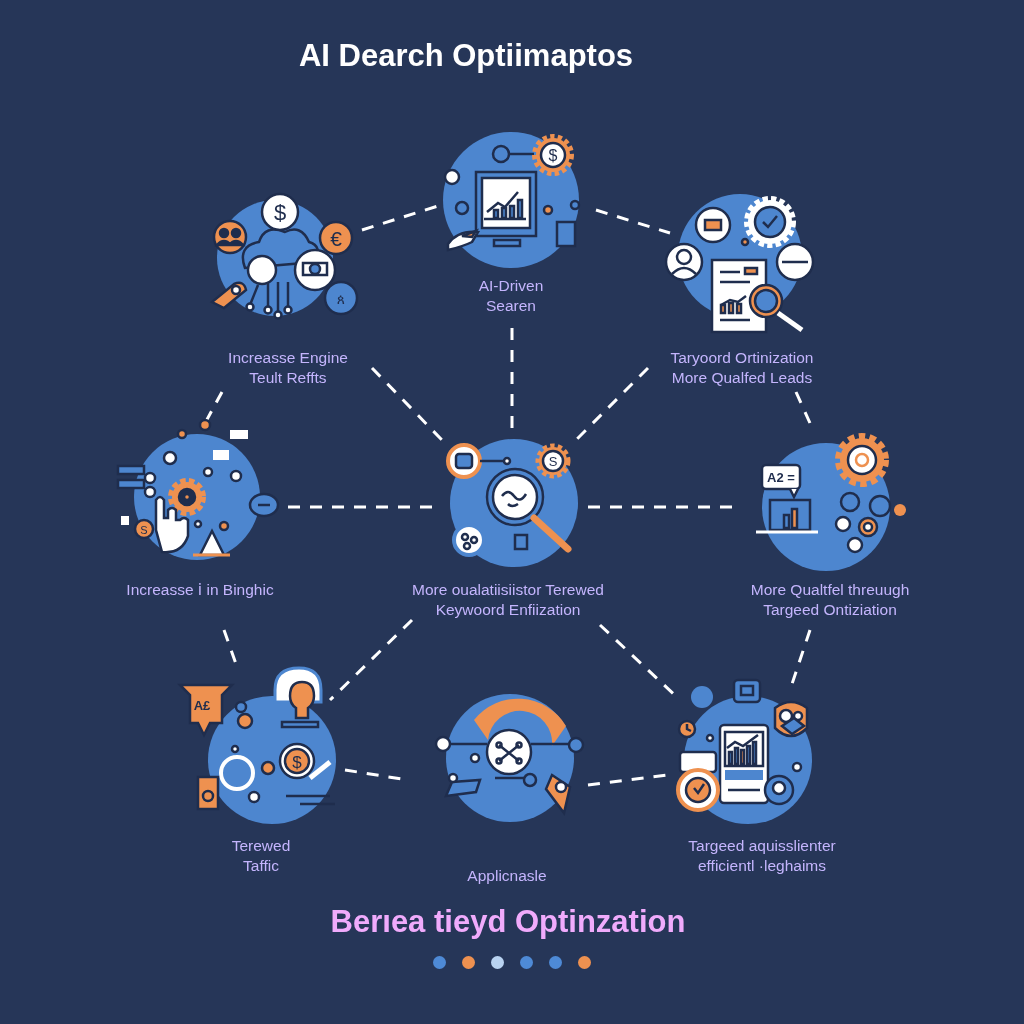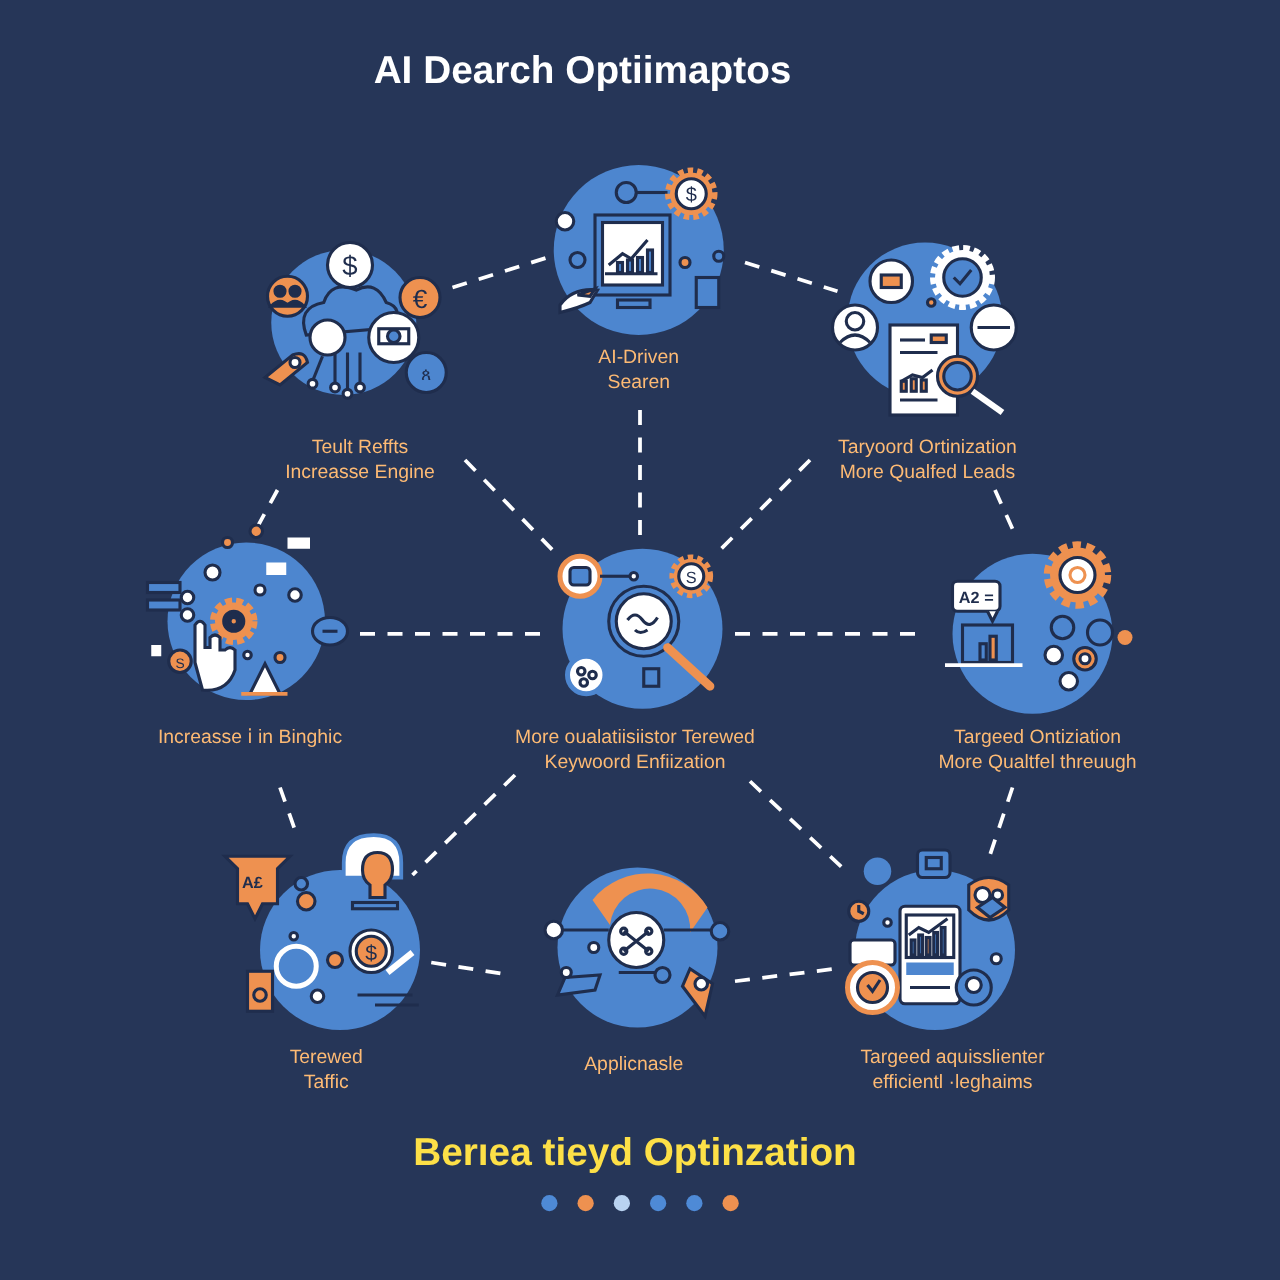--- a/index.html
+++ b/index.html
@@ -9,24 +9,24 @@
     font-family: "Liberation Sans", "DejaVu Sans", sans-serif;
     position: relative;
   }
   #stage { position: absolute; left: 0; top: 0; width: 1024px; height: 1024px; }
   .title {
     position: absolute; left: 0; width: 932px; top: 38px;
     text-align: center; color: #ffffff; font-weight: bold; font-size: 31px;
   }
   .subtitle {
     position: absolute; left: 0; width: 1016px; top: 904px;
-    text-align: center; color: #fde047; font-weight: bold; font-size: 31px;
+    text-align: center; color: #f0abfc; font-weight: bold; font-size: 31px;
   }
   .label {
-    position: absolute; color: #fdba74; font-size: 15.5px; line-height: 20px;
+    position: absolute; color: #c4b5fd; font-size: 15.5px; line-height: 20px;
     text-align: center; width: 260px; white-space: nowrap;
   }
   .dots {
     position: absolute; top: 956px; left: 0; width: 1024px;
     display: flex; justify-content: center; gap: 16px;
   }
   .dot { width: 13px; height: 13px; border-radius: 50%; display: inline-block; }
 </style>
 </head>
 <body style="background: rgb(38, 54, 88);">
@@ -291,47 +291,47 @@
       <polyline points="694,788 698,793 704,784" fill="none"></polyline>
       <circle cx="779" cy="790" r="14" fill="#4d86cf"></circle>
       <circle cx="779" cy="788" r="6" fill="#ffffff"></circle>
       <circle cx="797" cy="767" r="4" fill="#ffffff"></circle>
       <circle cx="710" cy="738" r="3" fill="#ffffff"></circle>
     </g>
   </g>
 </svg>
 
 <div class="label" style="left:158px; top:348px;">
+  <div>Increasse Engine</div>
   <div>Teult Reffts</div>
-  <div>Increasse Engine</div>
 </div>
 <div class="label" style="left:381px; top:276px;">
   <div>AI-Driven</div>
   <div>Searen</div>
 </div>
 <div class="label" style="left:612px; top:348px;">
   <div>Taryoord Ortinization</div>
   <div>More Qualfed Leads</div>
 </div>
 <div class="label" style="left:70px; top:580px;">
   <div>Increasse ⅰ in Binghic</div>
 </div>
 <div class="label" style="left:378px; top:580px;">
   <div>More oualatiisiistor Terewed</div>
   <div>Keywoord Enfiization</div>
 </div>
 <div class="label" style="left:700px; top:580px;">
+  <div>More Qualtfel threuugh</div>
   <div>Targeed Ontiziation</div>
-  <div>More Qualtfel threuugh</div>
 </div>
 <div class="label" style="left:131px; top:836px;">
   <div>Terewed</div>
   <div>Taffic</div>
 </div>
-<div class="label" style="left:377px; top:842px;text-align:center;">
+<div class="label" style="left:377px; top:866px;text-align:center;">
   <div>Applicnasle</div>
 </div>
 <div class="label" style="left:632px; top:836px;">
   <div>Targeed aquisslienter</div>
   <div>efficientl ·leghaims</div>
 </div>
 
 <div class="subtitle">Berıea tieyd Optinzation</div>
 
 <div class="dots">

